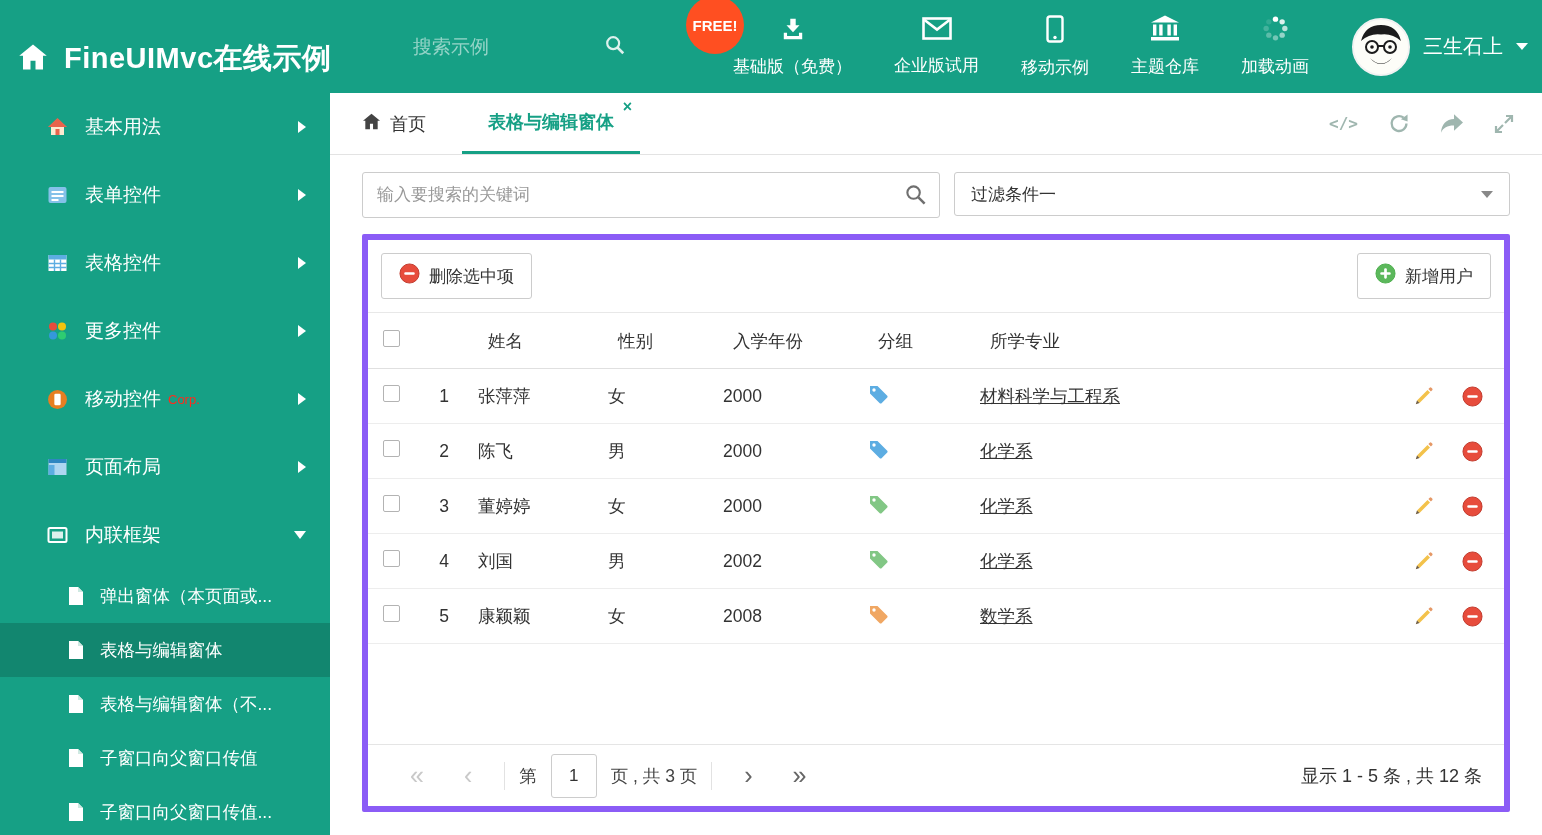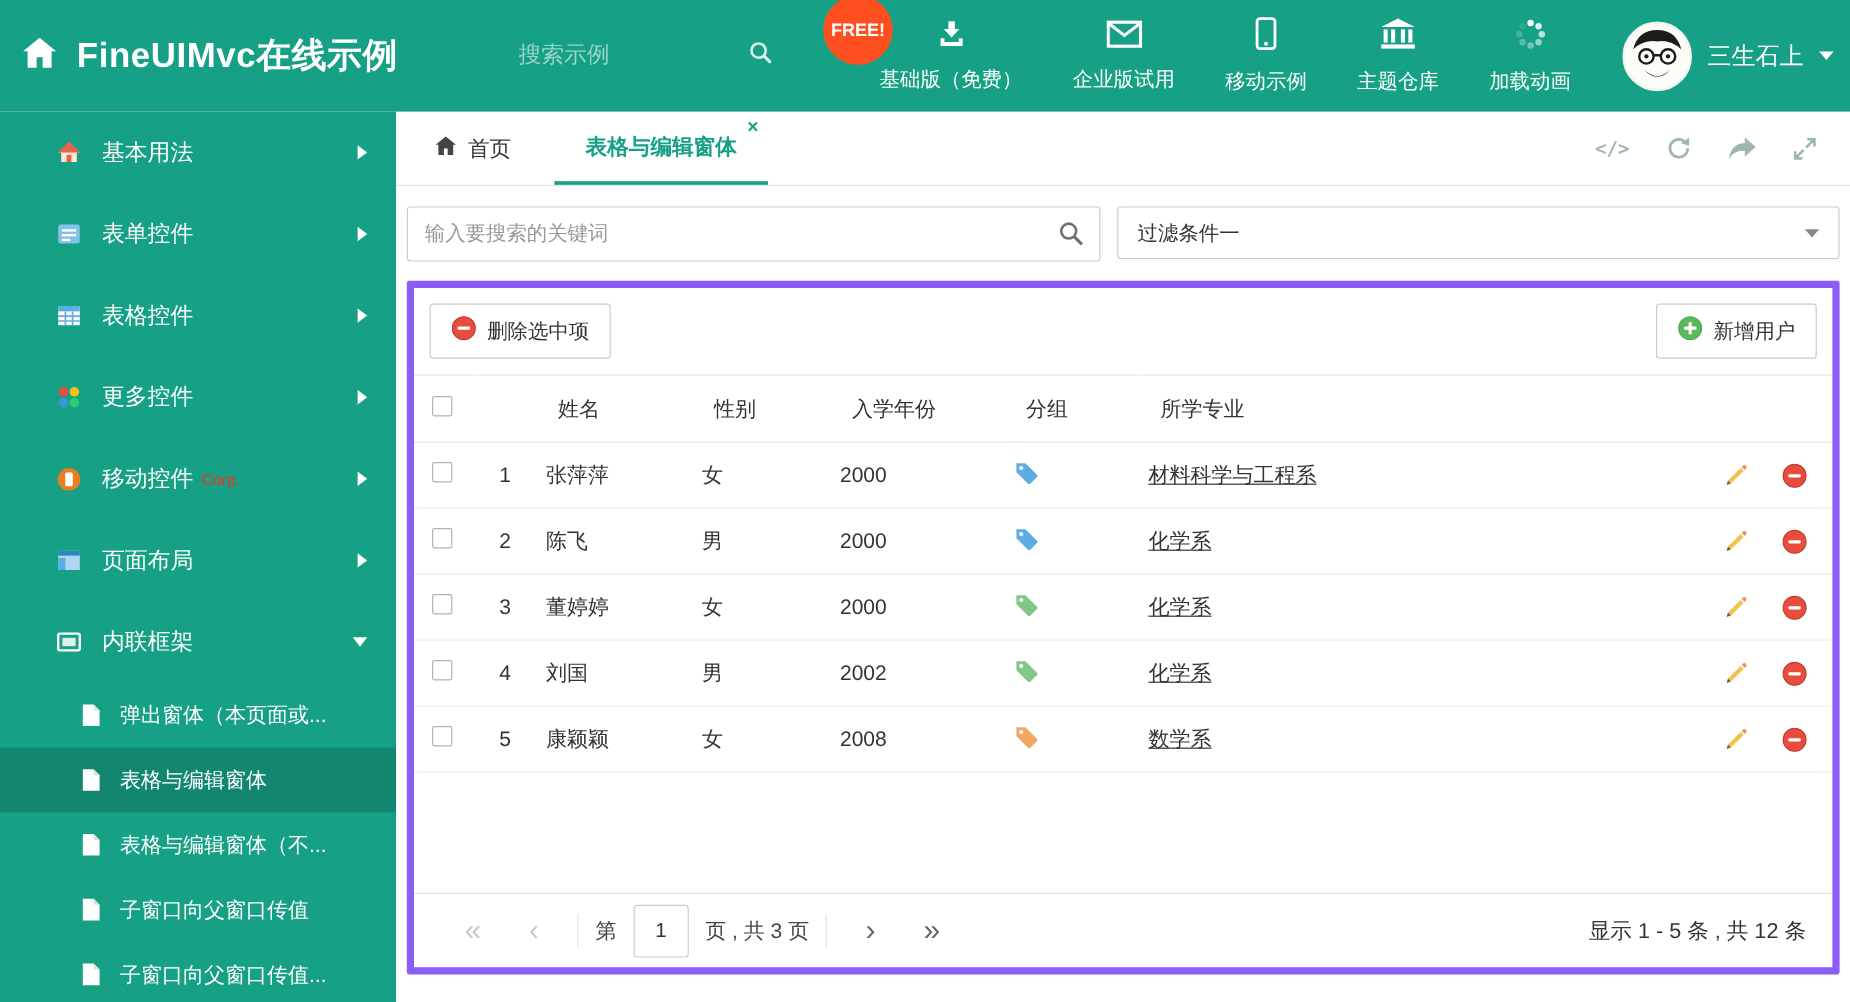--- a/index.html
+++ b/index.html
@@ -1,23 +1,23 @@
 <!DOCTYPE html>
 <html><head>
 <meta charset="utf-8">
 <style>
   *{margin:0;padding:0;box-sizing:border-box}
   html,body{width:1542px;height:835px;overflow:hidden}
   body{font-family:"Liberation Sans","DejaVu Sans",sans-serif;background:#fff;position:relative;color:#333}
 
   
   .header{position:absolute;top:0;left:0;width:1542px;height:93px;background:#16a085;color:#fff;z-index:5}
-  .logo{position:absolute;left:18px;top:0;height:93px;display:flex;align-items:center;gap:16px;cursor:pointer}
+  .logo{position:absolute;left:18px;top:12px;height:93px;display:flex;align-items:center;gap:16px;cursor:pointer}
   .logo-title{font-size:29px;font-weight:bold;letter-spacing:.5px}
-  .hsearch{position:absolute;left:432px;top:0;height:93px;display:flex;align-items:center;gap:36px}
+  .hsearch{position:absolute;left:413px;top:0;height:93px;display:flex;align-items:center;gap:36px}
   .hsearch input{width:155px;background:transparent;border:none;outline:none;color:#fff;font-size:19px}
   .hsearch input::placeholder{color:rgba(255,255,255,.55)}
   .hnav{position:absolute;left:712px;top:0;height:93px;display:flex}
   .hnav-item{display:flex;flex-direction:column;align-items:center;justify-content:center;gap:9px;padding:0 21px;cursor:pointer}
   .hnav-label{font-size:17px;white-space:nowrap}
   .free{position:absolute;left:686px;top:-4px;width:58px;height:58px;border-radius:50%;background:#ff4f21;display:flex;align-items:center;justify-content:center;font-weight:bold;font-size:15px;z-index:6}
   .user{position:absolute;right:14px;top:0;height:93px;display:flex;align-items:center;gap:13px;cursor:pointer}
   .avatar{width:58px;height:58px;border-radius:50%;background:#fdfdf8;overflow:hidden;border:2px solid #f2f2f2;flex:none}
   .user-name{font-size:20px}
   .caret-down{width:0;height:0;border-left:6px solid transparent;border-right:6px solid transparent;border-top:7px solid #fff}
@@ -37,21 +37,21 @@
   
   .main{position:absolute;left:330px;top:93px;right:0;bottom:0;background:#fff;display:flex;flex-direction:column}
   .tabbar{height:62px;border-bottom:1px solid #e3e3e3;display:flex;align-items:stretch;padding-left:14px;flex:none}
   .tab{display:flex;align-items:center;gap:9px;padding:0 18px;font-size:18px;color:#333;cursor:pointer;position:relative}
   .tab.active{color:#16a085;font-weight:bold;margin-left:18px;padding:0 26px;border-bottom:3px solid #16a085}
   .tab-close{position:absolute;top:6px;right:8px;color:#16a085;font-size:16px;font-weight:bold;line-height:1;cursor:pointer}
   .tools{margin-left:auto;display:flex;align-items:center;gap:30px;padding-right:28px}
   .tool{cursor:pointer;display:flex;align-items:center}
   .tool-code{font-family:"DejaVu Sans Mono","Liberation Mono",monospace;font-size:16px;font-weight:bold;color:#9fb6af}
 
-  .content{flex:1;display:flex;flex-direction:column;padding:17px 9px 23px}
+  .content{flex:1;display:flex;flex-direction:column;padding:17px 32px 23px}
   .filter-row{display:flex;gap:14px;flex:none;margin-bottom:16px}
   .search-box{position:relative;width:578px;height:46px;flex:none}
   .search-box input{width:100%;height:100%;border:1px solid #ccc;border-radius:3px;padding:0 46px 0 14px;font-size:17px;color:#333;outline:none}
   .search-box input::placeholder{color:#999}
   .search-ic{position:absolute;right:13px;top:11px;cursor:pointer}
   .dropdown{flex:1;height:44px;border:1px solid #ccc;border-radius:3px;display:flex;align-items:center;padding:0 16px;font-size:17px;color:#333;cursor:pointer}
   .dd-caret{margin-left:auto;width:0;height:0;border-left:6px solid transparent;border-right:6px solid transparent;border-top:7px solid #888}
 
   .panel{flex:1;border:6px solid #8b5cf6;border-radius:2px;display:flex;flex-direction:column;overflow:hidden;background:#fff}
   .ptoolbar{padding:13px;display:flex;flex:none}

